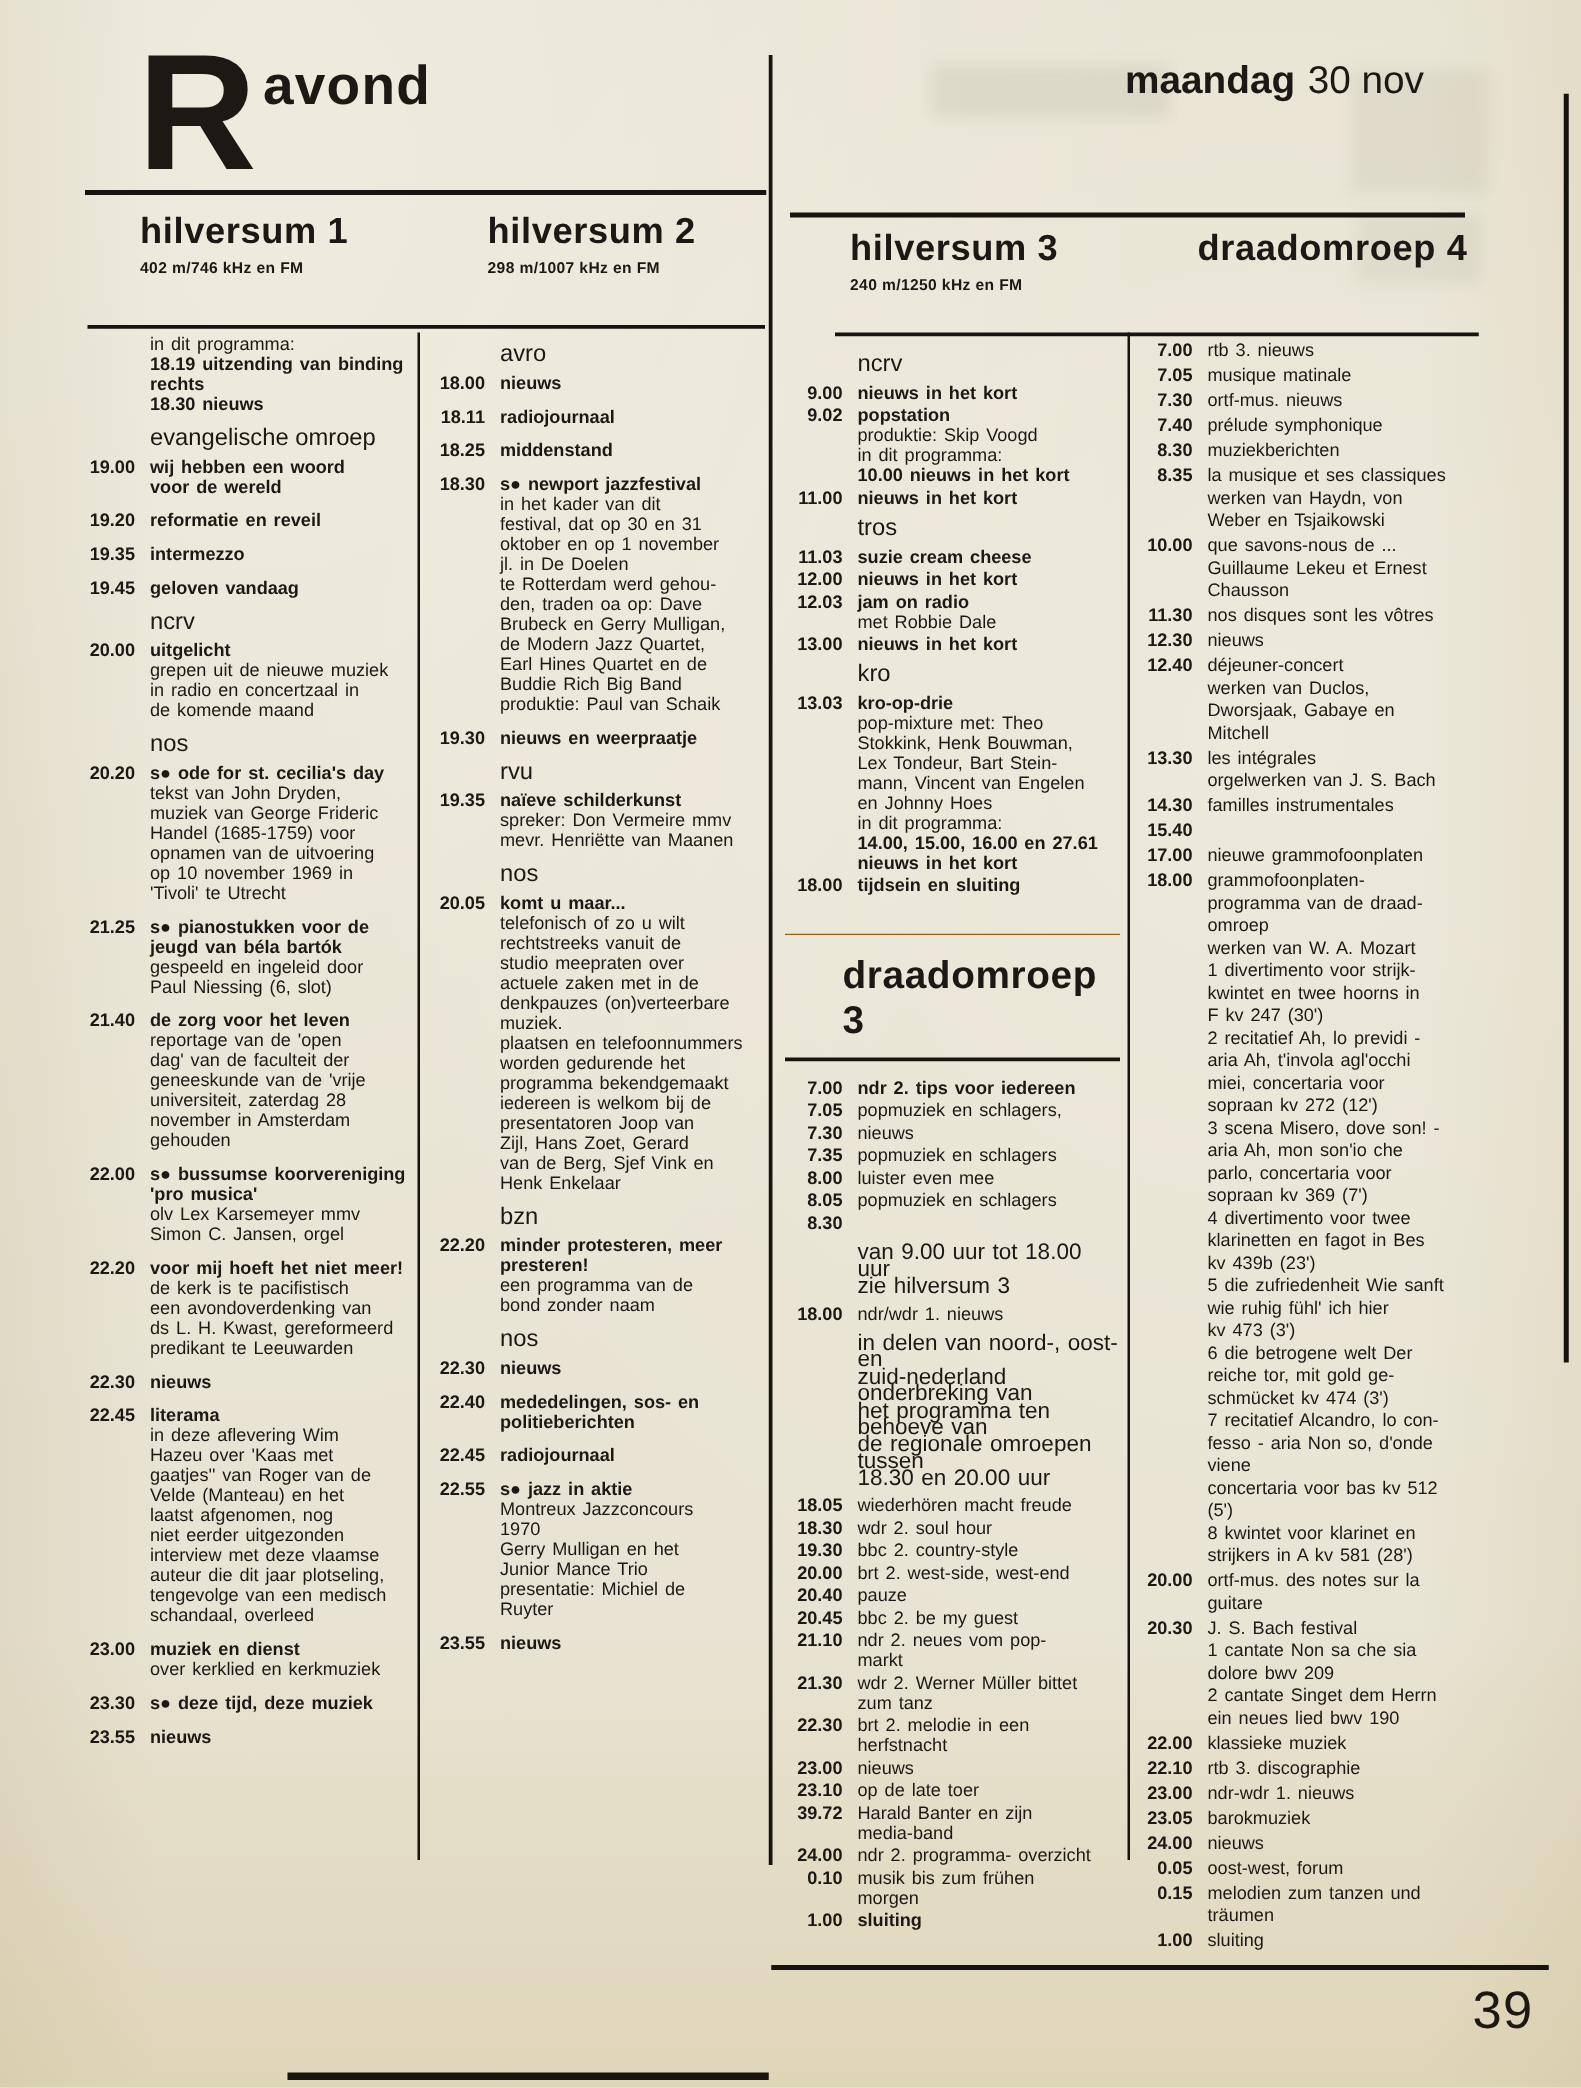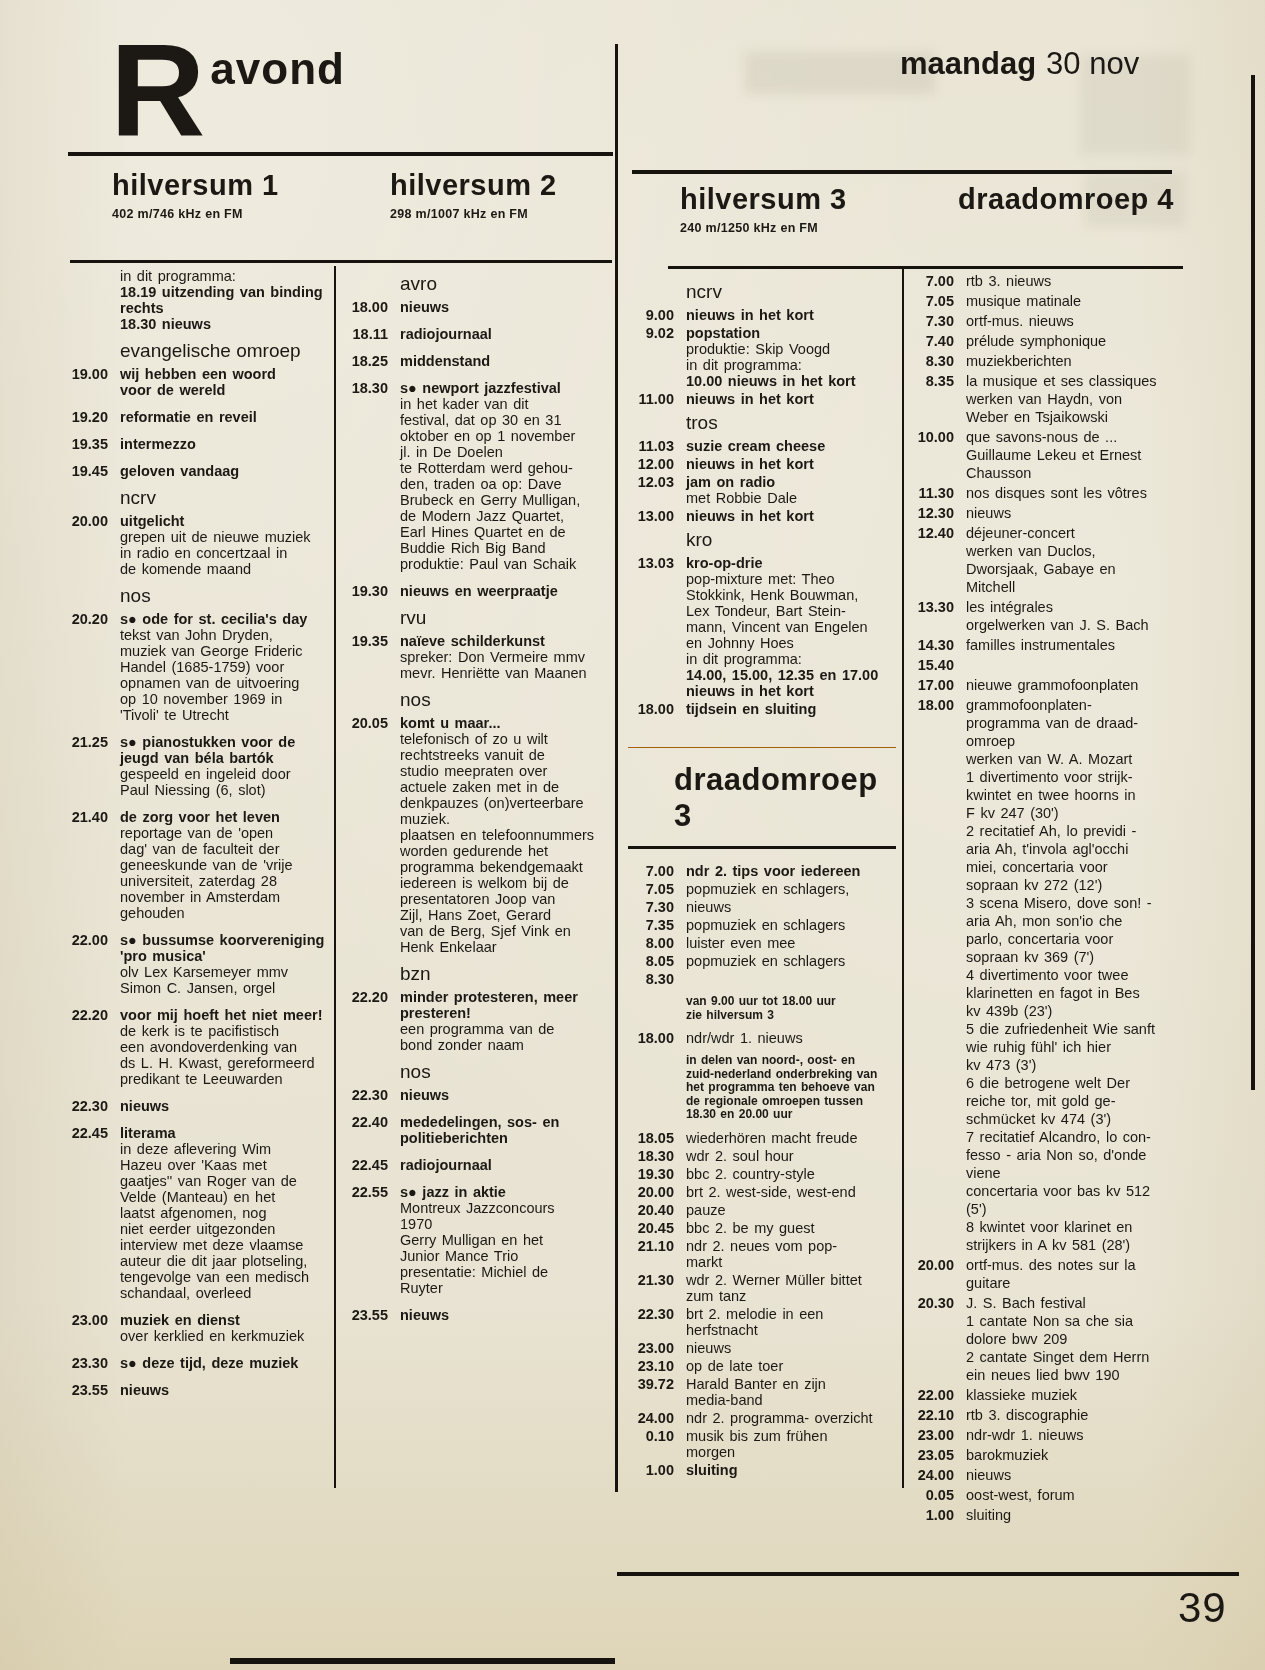--- a/index.html
+++ b/index.html
@@ -58,21 +58,21 @@
 
   .entry{display:flex;margin-bottom:11px;}
   .tight .entry{margin-bottom:2px;}
   #col-draadomroep4 .entry{margin-bottom:2px;}
   .time{width:46px;text-align:right;font-weight:bold;flex:none;font-size:14.5px;line-height:16px;}
   .lines{margin-left:12px;flex:1;}
   .ln{font-size:14.5px;line-height:16px;word-spacing:1.5px;}
   #col-draadomroep4 .ln, #col-draadomroep4 .time{line-height:18px;}
   .b{font-weight:bold;}
   .org{padding-left:58px;font-size:19px;line-height:16px;margin:8px 0 7px;}
-  .note{margin:8px 0 8px 58px;font-size:12px;font-weight:bold;line-height:13.5px;word-spacing:1px;}
+  .note{margin:8px 0 8px 58px;font-size:18px;font-weight:normal;line-height:13.5px;word-spacing:1px;}
   .section-hd{margin:30px 0 14px;padding:14px 0 12px;border-top:1px solid #a16207;border-bottom:3px solid #17140f;}
   .section-ln{font-size:31px;font-weight:bold;line-height:36px;letter-spacing:0.5px;padding-left:46px;}
 
   .pageno{position:absolute;left:1178px;top:1584px;font-size:42px;font-weight:normal;letter-spacing:1px;}
 </style>
 </head>
 <body>
 
 <div class="paper"></div>
 <div class="ghost" id="ghost-1"></div>
@@ -430,21 +430,21 @@
     <div class="entry">
       <span class="time">13.03</span>
       <span class="lines">
         <div class="ln b">kro-op-drie</div>
         <div class="ln">pop-mixture met: Theo</div>
         <div class="ln">Stokkink, Henk Bouwman,</div>
         <div class="ln">Lex Tondeur, Bart Stein-</div>
         <div class="ln">mann, Vincent van Engelen</div>
         <div class="ln">en Johnny Hoes</div>
         <div class="ln">in dit programma:</div>
-        <div class="ln b">14.00, 15.00, 12.35 en 17.00</div>
+        <div class="ln b">14.00, 15.00, 16.00 en 27.61</div>
         <div class="ln b">nieuws in het kort</div>
       </span>
     </div>
     <div class="entry">
       <span class="time">18.00</span>
       <span class="lines">
         <div class="ln b">tijdsein en sluiting</div>
       </span>
     </div>
     <div class="section-hd">
@@ -776,20 +776,27 @@
         <div class="ln">nieuws</div>
       </span>
     </div>
     <div class="entry">
       <span class="time">0.05</span>
       <span class="lines">
         <div class="ln">oost-west, forum</div>
       </span>
     </div>
     <div class="entry">
+      <span class="time">0.15</span>
+      <span class="lines">
+        <div class="ln">melodien zum tanzen und</div>
+        <div class="ln">träumen</div>
+      </span>
+    </div>
+    <div class="entry">
       <span class="time">1.00</span>
       <span class="lines">
         <div class="ln">sluiting</div>
       </span>
     </div>
   </div>
 
 <div class="pageno">39</div>
 
 </body></html>

